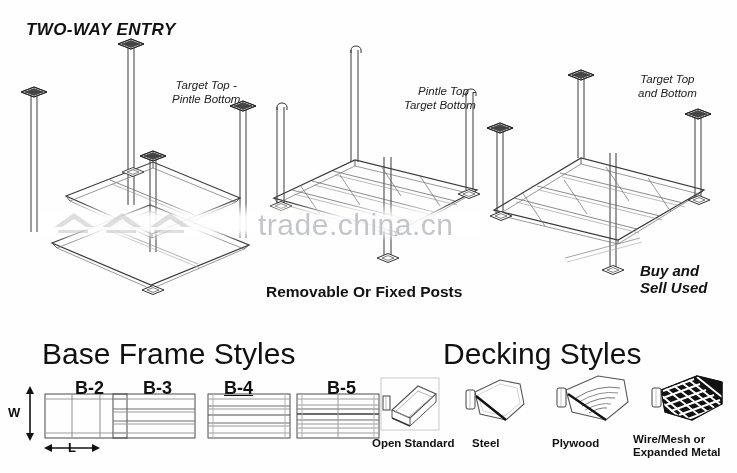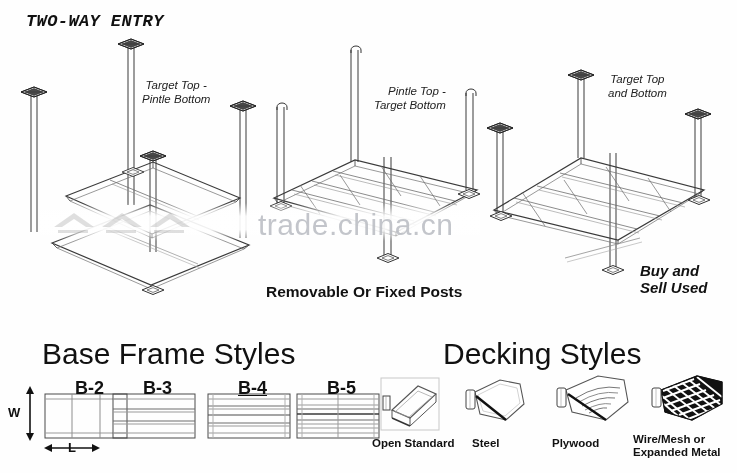--- a/index.html
+++ b/index.html
@@ -20,31 +20,32 @@
   }
   
   .hdr {
     position: absolute;
     font-weight: bold;
     font-style: italic;
     color: #111;
     letter-spacing: 0.4px;
     white-space: nowrap;
   }
-  #hdr-two-way  { left: 26px;  top: 12px;  font-size: 17px; font-family: Liberation Mono, monospace; }
+  #hdr-two-way  { left: 26px;  top: 20px;  font-size: 17px; }
   #hdr-four-way { left: 420px; top: 17px; font-size: 17px; }
 
   .callout {
     position: absolute;
     font-style: italic;
     font-size: 11.5px;
     line-height: 14px;
     color: #222;
     text-align: center;
     white-space: nowrap;
+    margin-left: 30px;
   }
   #callout-1 { left: 142px; top: 78px; }
   #callout-2 { left: 374px; top: 84px; text-align: right; }
   #callout-3 { left: 608px; top: 72px; }
 
   .caption-bold {
     position: absolute;
     font-weight: bold;
     color: #111;
     white-space: nowrap;
@@ -456,21 +457,21 @@
   <div id="watermark">trade.china.cn</div>
 
   <div id="sec-base-title">Base Frame Styles</div>
   <div id="sec-deck-title">Decking Styles</div>
 
   <div class="dim-letter" style="left:8px;  top:405px;">W</div>
   <div class="dim-letter" style="left:68px; top:440px;">L</div>
 
   <div class="frame-label" style="left:75px;  top:378px;">B-2</div>
   <div class="frame-label" style="left:143px; top:378px;">B-3</div>
-  <div class="frame-label" style="left:238px; top:378px;text-decoration:underline;">B-4</div>
+  <div class="frame-label" style="left:224px; top:378px;text-decoration:underline;">B-4</div>
   <div class="frame-label" style="left:327px; top:378px;">B-5</div>
 
   <div class="deck-label" style="left:372px; top:437px; width:80px;">Open Standard</div>
   <div class="deck-label" style="left:472px; top:437px; width:48px;">Steel</div>
   <div class="deck-label" style="left:552px; top:437px; width:70px;">Plywood</div>
   <div class="deck-label" style="left:633px; top:433px; width:104px;">
     <div>Wire/Mesh or</div>
     <div>Expanded Metal</div>
   </div>
 

